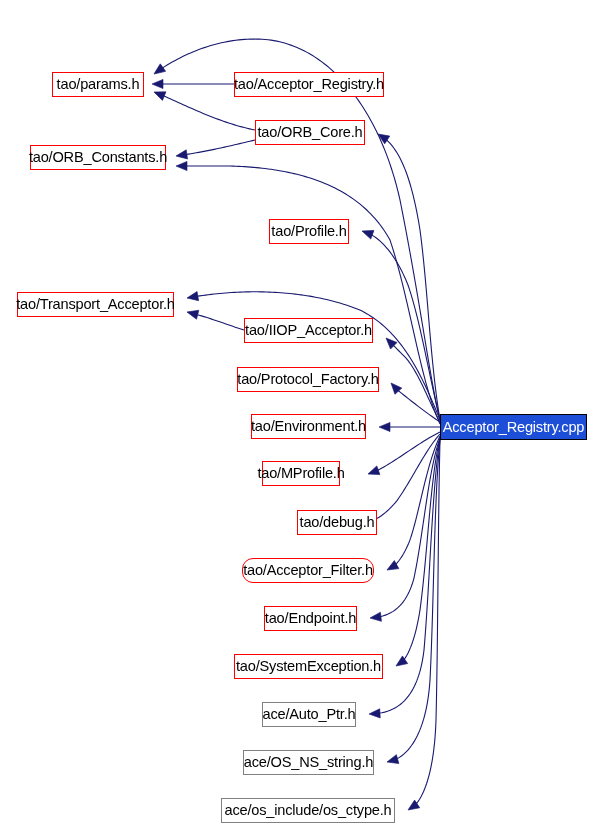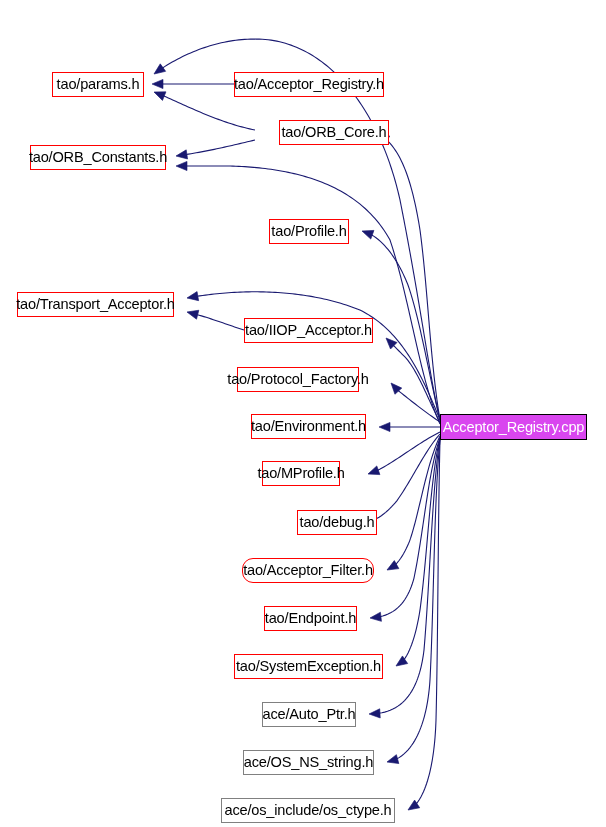--- a/index.html
+++ b/index.html
@@ -39,21 +39,21 @@
     background: #ffffff;
     border: 1px solid #ff0000;
     color: #000000;
     z-index: 2;
   }
   .node.gray {
     border-color: #808080;
   }
   .node.current {
     border: 1px solid #000000;
-    background: #d946ef;
+    background: #1d4ed8;
     color: #ffffff;
   }
   .edge-path {
     fill: none;
     stroke: #191970;
     stroke-width: 1.1;
   }
   .arrow-head {
     fill: #191970;
     stroke: #191970;
@@ -146,36 +146,36 @@
         <polygon points="0,0 -11,-4.6 -11,4.6" class="arrow-head" transform="translate(408,810) rotate(146.44131680484952)"></polygon>
       </g>
     </svg>
   <div id="nodes">
       <div class="node" style="left: 52px; top: 72px; width: 92px; height: 25px;">
         <span>tao/params.h</span>
       </div>
       <div class="node" style="left: 234px; top: 72px; width: 150px; height: 25px;">
         <span>tao/Acceptor_Registry.h</span>
       </div>
-      <div class="node" style="left: 255px; top: 120px; width: 110px; height: 25px; margin-left: 24px;">
+      <div class="node" style="left: 255px; top: 120px; width: 110px; height: 25px;">
         <span>tao/ORB_Core.h</span>
       </div>
       <div class="node" style="left: 30px; top: 145px; width: 136px; height: 25px;">
         <span>tao/ORB_Constants.h</span>
       </div>
       <div class="node" style="left: 269px; top: 219px; width: 80px; height: 25px;">
         <span>tao/Profile.h</span>
       </div>
       <div class="node" style="left: 17px; top: 292px; width: 157px; height: 25px;">
         <span>tao/Transport_Acceptor.h</span>
       </div>
       <div class="node" style="left: 244px; top: 318px; width: 129px; height: 25px;">
         <span>tao/IIOP_Acceptor.h</span>
       </div>
-      <div class="node" style="left: 237px; top: 367px; width: 122px; height: 25px;">
+      <div class="node" style="left: 237px; top: 367px; width: 142px; height: 25px;">
         <span>tao/Protocol_Factory.h</span>
       </div>
       <div class="node" style="left: 251px; top: 414px; width: 115px; height: 25px;">
         <span>tao/Environment.h</span>
       </div>
       <div class="node" style="left: 262px; top: 461px; width: 78px; height: 25px;">
         <span>tao/MProfile.h</span>
       </div>
       <div class="node" style="left: 269px; top: 510px; width: 80px; height: 25px; margin-left: 28px;">
         <span>tao/debug.h</span>

